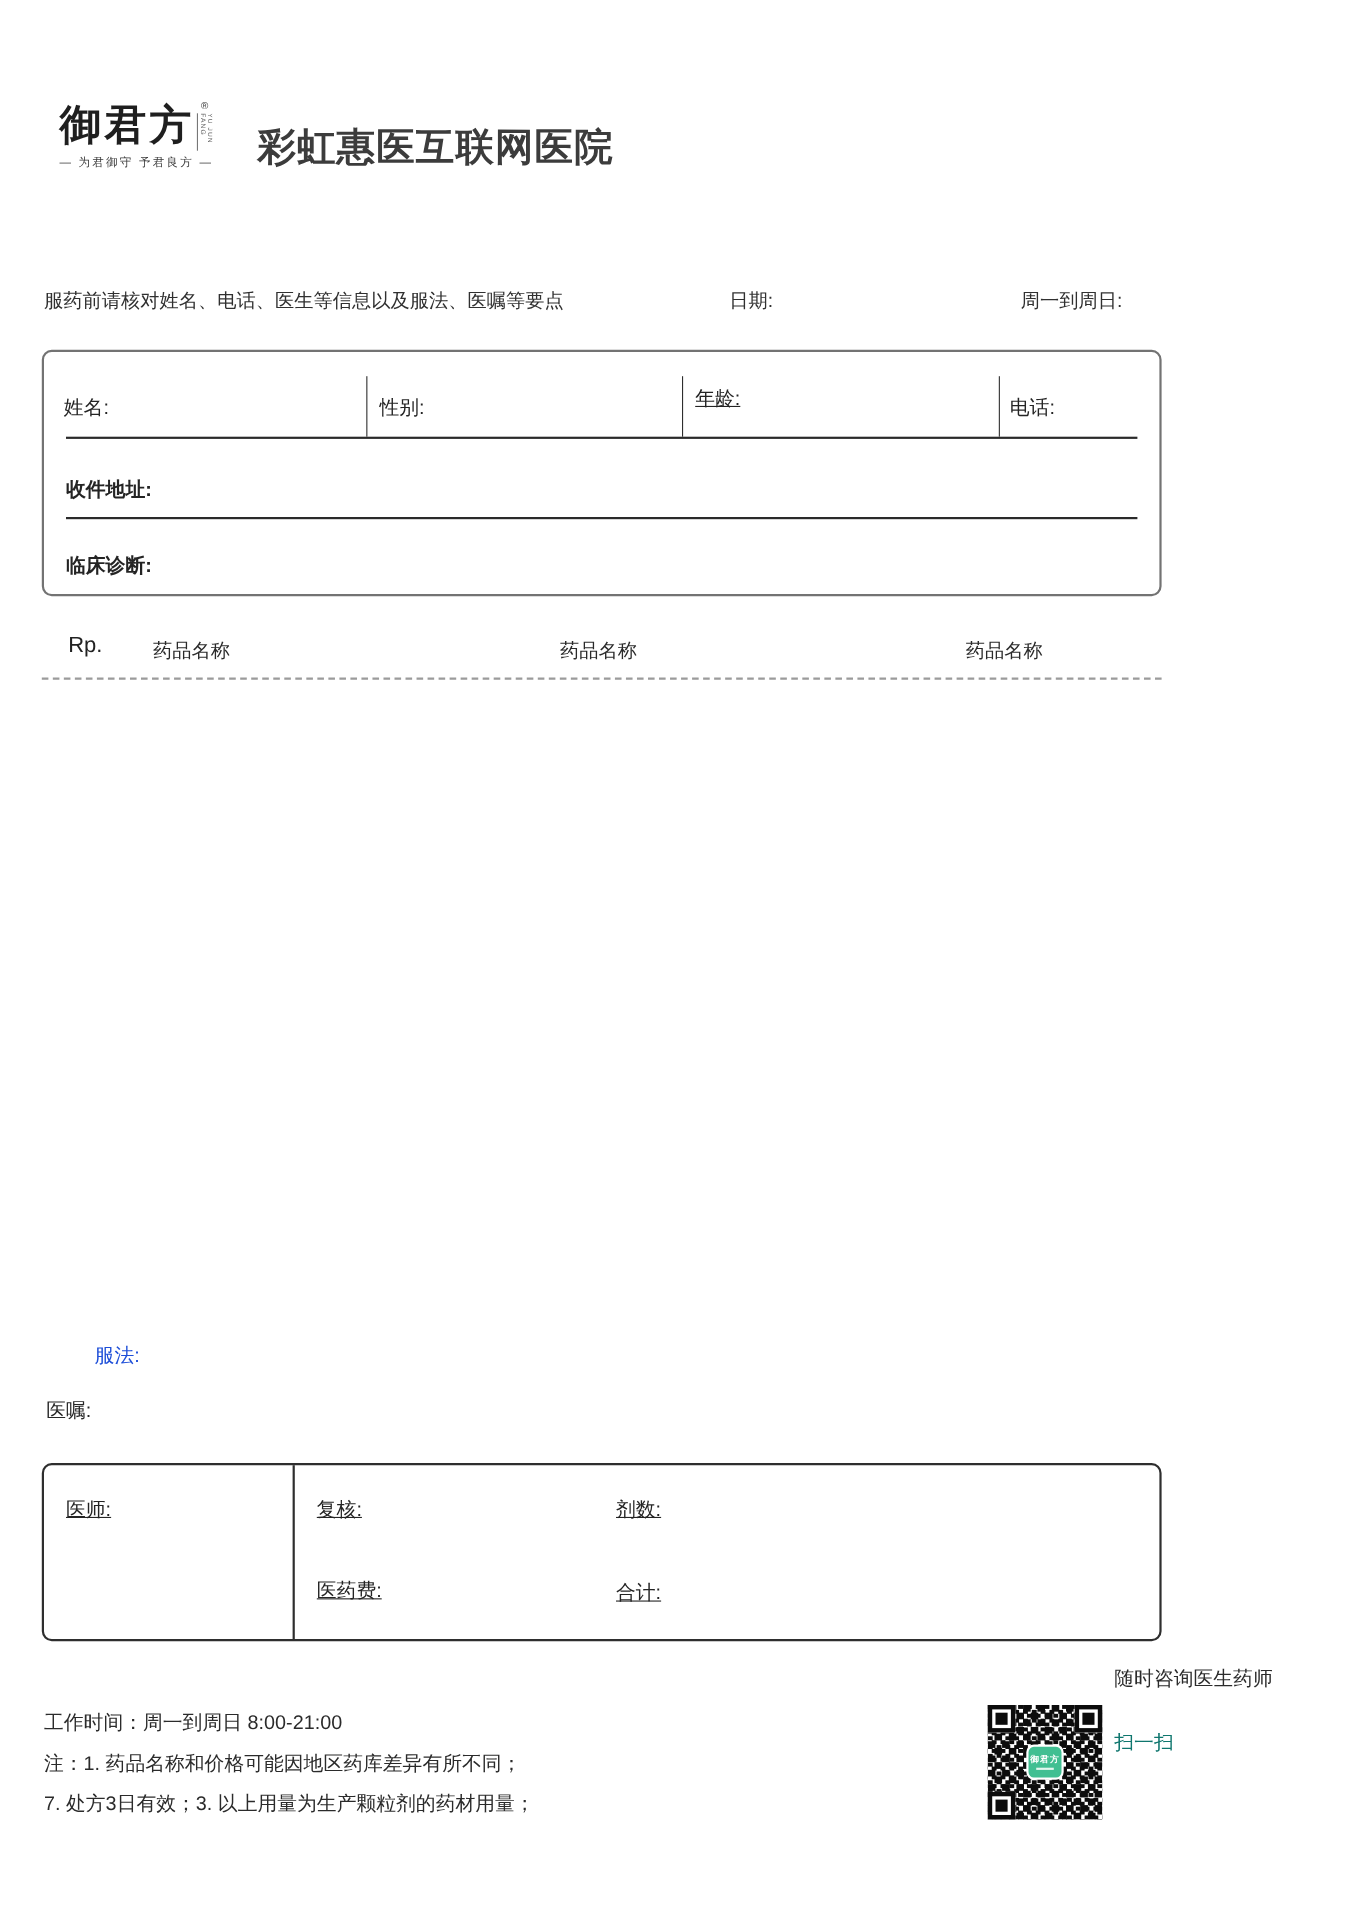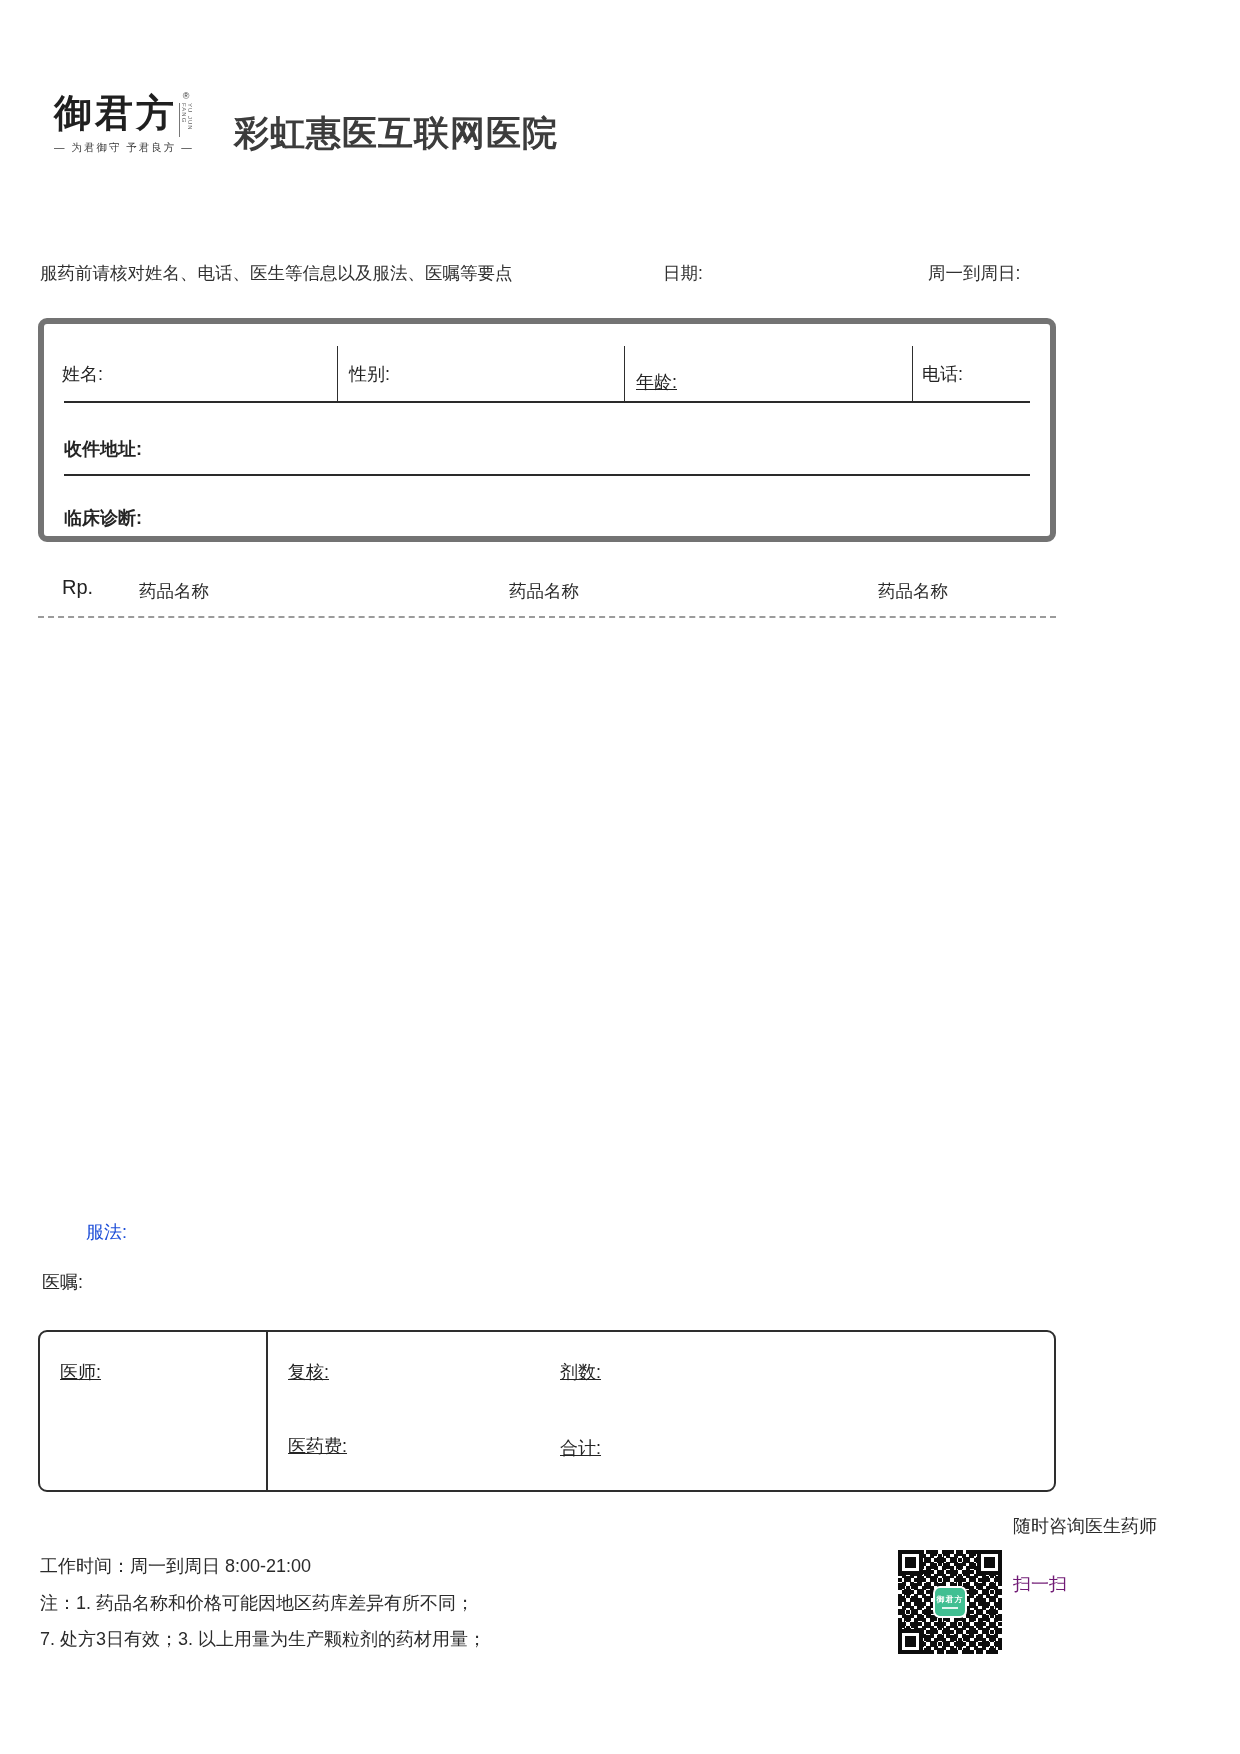--- a/index.html
+++ b/index.html
@@ -32,30 +32,30 @@
   }
 
   
   .precheck{left:40px;top:261px;font-size:17.5px;color:#303030;}
   .date-label{left:663px;top:261px;font-size:17.5px;color:#303030;}
   .rxno-label{left:928px;top:261px;font-size:17.5px;color:#303030;}
 
   
   .patient-box{
     left:38px;top:318px;width:1018px;height:224px;
-    border:6px solid #737373;border-radius:9px;box-sizing:border-box;
+    border:2px solid #737373;border-radius:9px;box-sizing:border-box;
   }
   .patient-box .vsep{position:absolute;top:22px;height:55px;width:1px;background:#2e2e2e;}
   .vsep-1{left:293px;} .vsep-2{left:580px;} .vsep-3{left:868px;}
   .patient-box .hline{position:absolute;left:20px;right:20px;height:2px;background:#2a2a2a;}
   .hline-1{top:77px;} .hline-2{top:150px;}
   .p-label{position:absolute;font-size:18px;color:#242424;}
   .lbl-name{left:18px;top:38px;}
   .lbl-gender{left:305px;top:38px;}
-  .lbl-age{left:592px;top:46px;text-decoration:underline;}
+  .lbl-age{left:592px;top:30px;text-decoration:underline;}
   .lbl-phone{left:878px;top:38px;}
   .lbl-address{left:20px;top:113px;font-weight:bold;}
   .lbl-diagnosis{left:20px;top:182px;font-weight:bold;}
 
   
   .rp-label{left:62px;top:576px;font-size:20px;color:#222;}
   .drug-col-1{left:139px;top:579px;font-size:17.5px;color:#2a2a2a;}
   .drug-col-2{left:509px;top:579px;font-size:17.5px;color:#2a2a2a;}
   .drug-col-3{left:878px;top:579px;font-size:17.5px;color:#2a2a2a;}
   .rx-divider{left:38px;top:616px;width:1018px;border-top:2.5px dashed #9b9b9b;}
@@ -93,21 +93,21 @@
   .finder::after{content:"";position:absolute;inset:3px;background:#0c0c0c;}
   .f-tl{left:0;top:0;} .f-tr{right:0;top:0;} .f-bl{left:0;bottom:0;}
   .qr-logo{
     position:absolute;left:50%;top:50%;transform:translate(-50%,-50%);
     width:34px;height:32px;border-radius:7px;border:2px solid #ffffff;
     display:flex;flex-direction:column;align-items:center;justify-content:center;
     color:#fff;box-sizing:border-box;
   }
   .qr-logo b{font-size:8px;font-weight:bold;letter-spacing:1px;line-height:1;}
   .qr-logo i{display:block;width:16px;height:2px;background:rgba(255,255,255,.85);margin-top:3px;}
-  .qr-cap1{left:1013px;top:1572px;font-size:18px;color:#701a75;}
+  .qr-cap1{left:1013px;top:1572px;font-size:18px;color:#0f766e;}
   .qr-cap2{left:1013px;top:1514px;font-size:18px;color:#2b2b2b;}
 </style>
 </head>
 <body>
 
 <div class="abs logo-block">
   <div class="logo-row">
     <span class="logo-text">御君方</span>
     <span class="logo-side">
       <span class="logo-reg">®</span>

